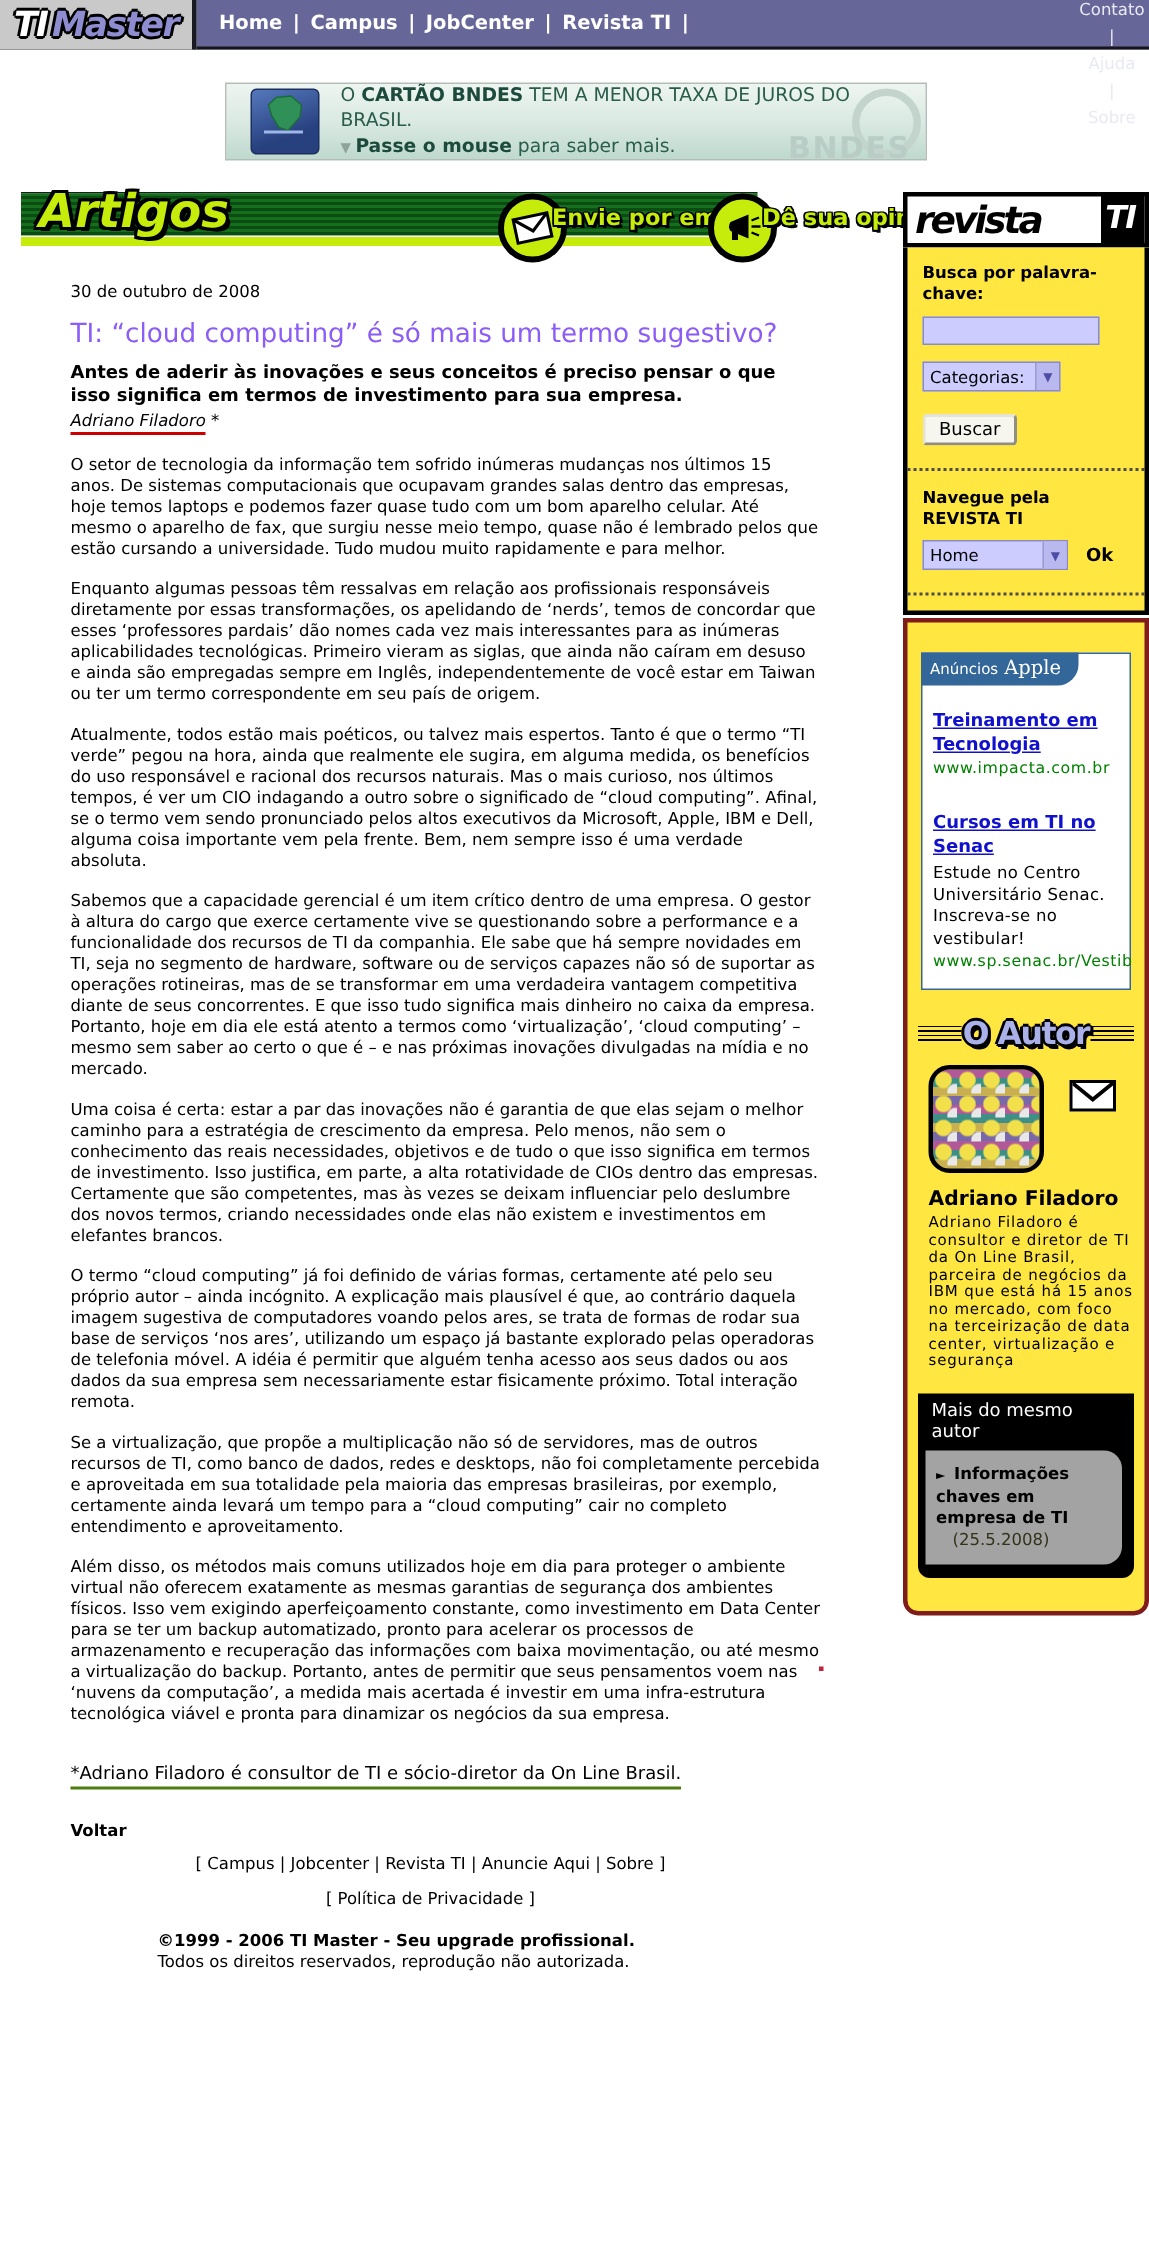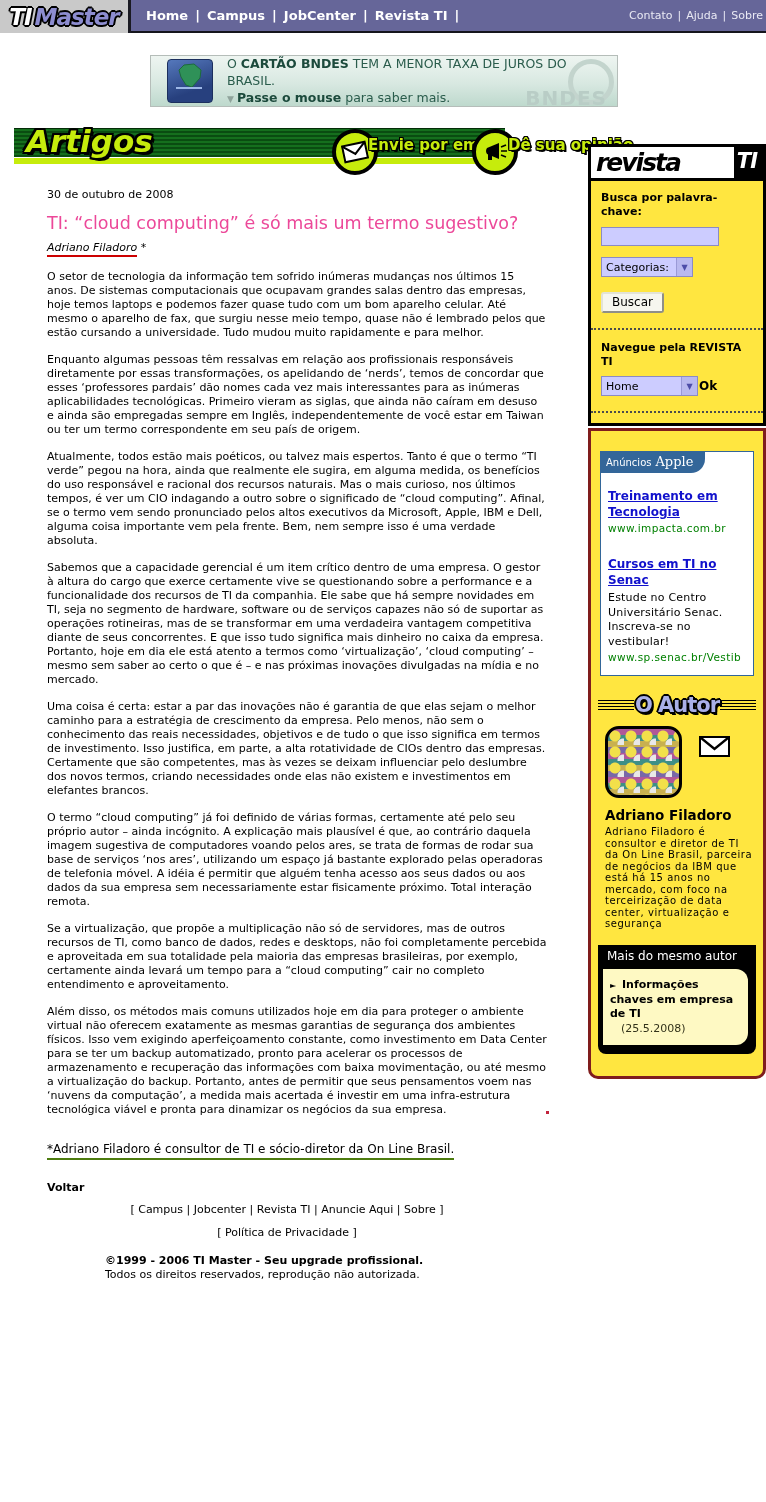--- a/index.html
+++ b/index.html
@@ -7,21 +7,21 @@
   body { width:766px; font-family:"DejaVu Sans", sans-serif; color:#000; }
   .page { position:relative; width:766px; height:1502px; overflow:hidden; background:#fff; }
 
   
   .topbar { position:absolute; left:0; top:0; width:766px; height:33px; background:#666699; border-bottom:2px solid #15151c; }
   .logo-box { position:absolute; left:0; top:0; width:131px; height:33px; background:#c9c9c9; border-right:3px solid #1a1a22; display:flex; align-items:center; justify-content:center; font-style:italic; font-weight:bold; font-size:23px; letter-spacing:-1px; }
   .ol2 { text-shadow:-2px 0 0 #000,2px 0 0 #000,0 -2px 0 #000,0 2px 0 #000,-1px -1px 0 #000,1px -1px 0 #000,-1px 1px 0 #000,1px 1px 0 #000; }
   .logo-ti { color:#ffffff; }
   .logo-master { color:#8d8dd0; margin-left:3px; }
   .mainnav { position:absolute; left:146px; top:0; height:31px; display:flex; align-items:center; gap:7px; color:#fff; font-weight:bold; font-size:13px; }
-  .top-right { position:absolute; right:3px; top:0; height:31px; display:flex; align-items:center; gap:5px; color:#e9e9f4; font-size:11px; }
+  .top-right { position:absolute; right:3px; top:0; height:31px; display:flex; align-items:center; gap:5px; color:#e9e9f4; font-size:11px;flex-direction:column; }
 
   
   .banner { position:absolute; left:150px; top:55px; width:468px; height:52px; background:linear-gradient(180deg,#eef5f1 0%,#d8e8e1 55%,#bed9cd 100%); border:1px solid #b5bdb9; display:flex; align-items:center; cursor:pointer; }
   .bndes-card { width:46px; height:44px; margin-left:16px; border-radius:4px; background:linear-gradient(160deg,#5578bc 0%,#27407e 70%); border:1px solid #1c2f5e; position:relative; flex:none; }
   .bndes-card svg { position:absolute; left:6px; top:3px; }
   .banner-text { margin-left:14px; font-size:12.5px; line-height:17px; color:#2a5c4c; }
   .banner-text b { color:#1c4a3c; }
   .banner-caret { color:#8fa39b; font-size:9px; margin-right:3px; }
   .watermark-circle { position:absolute; right:3px; top:3px; width:46px; height:46px; border:5px solid #c3d4cd; border-radius:50%; }
   .watermark { position:absolute; right:10px; top:30px; font-size:20px; font-weight:bold; letter-spacing:1px; color:#b9cdc6; }
@@ -34,54 +34,54 @@
   .bar-strip { height:6px; background:#c6ec0c; margin-top:1px; }
   .artigos-title { position:absolute; left:12px; top:-5px; font-size:31px; font-weight:bold; font-style:italic; color:#c6ec0c; text-shadow:-2px 0 0 #000,2px 0 0 #000,0 -2px 0 #000,0 2px 0 #000,-2px -2px 0 #000,2px -2px 0 #000,-2px 2px 0 #000,2px 2px 0 #000,3px 3px 0 #000; }
   .bar-btn { position:absolute; top:1px; display:flex; align-items:flex-start; cursor:pointer; }
   .btn-email { left:318px; }
   .btn-opinion { left:458px; }
   .btn-circle { width:46px; height:46px; background:#c6ec0c; border:4px solid #000; border-radius:50%; display:flex; align-items:center; justify-content:center; flex:none; }
   .btn-label { font-size:15px; font-weight:bold; color:#c6ec0c; white-space:nowrap; margin:7px 0 0 -10px; text-shadow:-1px 0 0 #000,1px 0 0 #000,0 -1px 0 #000,0 1px 0 #000,-1px -1px 0 #000,1px -1px 0 #000,-1px 1px 0 #000,1px 1px 0 #000,2px 2px 0 #000; }
 
   .article { margin:24px 0 0 47px; width:500px; font-size:11px; line-height:14px; }
   .art-date { margin-bottom:11px; }
-  .art-title { font-size:17.5px; line-height:21px; font-weight:normal; color:#ec4899; margin-bottom:7px; }
+  .art-title { font-size:17.5px; line-height:21px; font-weight:normal; color:#8b5cf6; margin-bottom:7px; }
   .art-subtitle { font-size:12px; line-height:15px; font-weight:bold; margin-bottom:3px; }
   .byline { font-style:italic; font-size:11px; margin-bottom:15px; }
   .byline .bname { border-bottom:2px solid #cc0000; padding-bottom:1px; cursor:pointer; }
   .article p { margin-bottom:13px; }
   .footnote { margin-top:24px; font-size:12px; line-height:16px; }
   .footnote span { border-bottom:2px solid #4d7c0f; padding-bottom:2px;margin-top:24px; }
 
   .red-dot { position:absolute; left:546px; top:1111px; width:3px; height:3px; background:#c2233c; }
 
   
   .footer { margin-top:24px; font-size:11px; }
   .voltar { margin-left:47px; font-weight:bold; cursor:pointer; }
   .footer-links { width:574px; text-align:center; line-height:15px; margin-top:8px; cursor:pointer; }
   .copyright { margin:14px 0 0 105px; line-height:14px; }
   .copyright .c1 { font-weight:bold; }
 
   
-  .sidebar { position:absolute; right:0; top:144px; width:178px; }
+  .sidebar { position:absolute; right:0; top:128px; width:164px; }
   .rlogo { height:37px; background:#fff; border:3px solid #000; display:flex; align-items:center; padding:0 0 0 5px; }
   .rlogo-txt { font-size:25px; font-weight:bold; font-style:italic; letter-spacing:-2px; color:#000; }
   .rlogo-ti { margin-left:auto; background:#000; color:#fff; font-weight:bold; font-style:italic; font-size:21px; padding:3px 6px 6px 3px; letter-spacing:-1px; }
 
   .sbox1 { background:#ffe640; border-left:3px solid #000; border-right:3px solid #000; border-bottom:3px solid #000; padding:10px 8px 10px 10px; font-size:11px; }
   .slabel { font-weight:bold; line-height:14px; }
   .sinput { width:118px; height:19px; background:#ccccff; border:1px solid #8b8bc4; margin-top:8px; font-size:11px; padding:0 3px; font-family:"DejaVu Sans", sans-serif; }
   .fake-select { height:20px; background:#ccccff; border:1px solid #8b8bc4; display:flex; align-items:center; font-size:11px; padding-left:4px; cursor:pointer; }
   .fake-select .arrow { margin-left:auto; width:16px; height:100%; background:#b9b9ef; border-left:1px solid #9a9ad6; display:flex; align-items:center; justify-content:center; font-size:8px; color:#4d4da8; }
   .sel-cat { width:92px; margin-top:11px; }
   .buscar-btn { margin-top:15px; font-size:12px; font-family:"DejaVu Sans", sans-serif; padding:1px 9px 2px 9px; background:#f6f6ef; border:2px outset #e3e3d6; border-radius:3px; cursor:pointer; }
   .dotted { border-top:2px dotted #4c4c4c; margin:15px -8px 11px -10px; }
   .home-row { display:flex; align-items:center; margin-top:7px; }
   .sel-home { width:97px; }
-  .okbtn { font-weight:bold; font-size:12px; margin-left:1px; cursor:pointer;text-align:center; }
+  .okbtn { font-weight:bold; font-size:12px; margin-left:12px; cursor:pointer;text-align:center; }
 
   .sbox2 { background:#ffe640; border:3px solid #7f1d1d; margin-top:2px; border-radius:0 0 10px 10px; padding:20px 5px 22px 5px; }
 
   .gbox { background:#fff; border:1px solid #336699; margin:0 4px; padding:27px 6px 12px 7px; position:relative; }
   .gtab { position:absolute; left:-1px; top:-1px; background:#336699; color:#fff; padding:3px 12px 4px 6px; border-radius:0 0 14px 0; display:flex; align-items:baseline; gap:4px; }
   .gtab .anuncios { font-size:10px; }
   .gtab .google { font-size:13px; font-family:"DejaVu Serif", serif; }
   .gad { margin-top:9px; }
   .gad-title { color:#1111cc; font-weight:bold; text-decoration:underline; font-size:12px; line-height:16px; cursor:pointer; }
   .gad-body { font-size:11px; line-height:14.5px; margin-top:3px; letter-spacing:0.2px; }
@@ -97,21 +97,21 @@
       radial-gradient(circle at 7px 7px, #f2e04a 5px, rgba(0,0,0,0) 6px),
       radial-gradient(circle at 15px 15px, #e8e8e8 5px, rgba(0,0,0,0) 6px),
       repeating-linear-gradient(180deg,#b05898 0 6px,#3e8f86 6px 12px,#c8b050 12px 18px,#7868a8 18px 24px);
     background-size:16px 16px,16px 16px,auto; }
   .mail-icon { margin:10px 0 0 17px; width:31px; height:21px; background:#fff; border:2px solid #000; cursor:pointer; }
   .author-name { font-size:13.5px; font-weight:bold; margin:9px 0 3px 9px; }
   .author-bio { font-size:10px; line-height:11.5px; letter-spacing:0.55px; margin:0 2px 15px 9px; }
 
   .more-wrap { background:#000; margin:0 2px; border-radius:0 0 8px 8px; padding:0 8px 9px 5px; }
   .more-bar { color:#fff; font-size:12px; padding:4px 0 6px 4px; }
-  .more-inner { background:#fef9c3; border-radius:0 12px 12px 0; padding:9px 4px 6px 7px; min-height:76px; font-size:11px; cursor:pointer; }
+  .more-inner { background:#a3a3a3; border-radius:0 12px 12px 0; padding:9px 4px 6px 7px; min-height:76px; font-size:11px; cursor:pointer; }
   .more-title { font-weight:bold; line-height:14px; }
   .more-bullet { font-size:8px; margin-right:2px; }
   .more-date { margin-left:11px; color:#33331a; margin-top:1px; }
 </style>
 </head>
 <body>
 
 <div class="page">
 
   <header class="topbar">
@@ -182,20 +182,21 @@
             <path d="M19 6 L24 4 M19 10 L25 10 M19 14 L24 16" stroke="#000" stroke-width="1.6" fill="none"></path>
           </svg>
         </span>
         <span class="btn-label">Dê sua opinião</span>
       </div>
     </div>
 
     <div class="article">
       <div class="art-date">30 de outubro de 2008</div>
       <h1 class="art-title">TI: “cloud computing” é só mais um termo sugestivo?</h1>
+      <div class="art-subtitle">Antes de aderir às inovações e seus conceitos é preciso pensar o que isso significa em termos de investimento para sua empresa.</div>
       <div class="byline">
         <span class="bname">Adriano Filadoro</span><span> *</span>
       </div>
 
       <p>O setor de tecnologia da informação tem sofrido inúmeras mudanças nos últimos 15 anos. De sistemas computacionais que ocupavam grandes salas dentro das empresas, hoje temos laptops e podemos fazer quase tudo com um bom aparelho celular. Até mesmo o aparelho de fax, que surgiu nesse meio tempo, quase não é lembrado pelos que estão cursando a universidade. Tudo mudou muito rapidamente e para melhor.</p>
       <p>Enquanto algumas pessoas têm ressalvas em relação aos profissionais responsáveis diretamente por essas transformações, os apelidando de ‘nerds’, temos de concordar que esses ‘professores pardais’ dão nomes cada vez mais interessantes para as inúmeras aplicabilidades tecnológicas. Primeiro vieram as siglas, que ainda não caíram em desuso e ainda são empregadas sempre em Inglês, independentemente de você estar em Taiwan ou ter um termo correspondente em seu país de origem.</p>
       <p>Atualmente, todos estão mais poéticos, ou talvez mais espertos. Tanto é que o termo “TI verde” pegou na hora, ainda que realmente ele sugira, em alguma medida, os benefícios do uso responsável e racional dos recursos naturais. Mas o mais curioso, nos últimos tempos, é ver um CIO indagando a outro sobre o significado de “cloud computing”. Afinal, se o termo vem sendo pronunciado pelos altos executivos da Microsoft, Apple, IBM e Dell, alguma coisa importante vem pela frente. Bem, nem sempre isso é uma verdade absoluta.</p>
       <p>Sabemos que a capacidade gerencial é um item crítico dentro de uma empresa. O gestor à altura do cargo que exerce certamente vive se questionando sobre a performance e a funcionalidade dos recursos de TI da companhia. Ele sabe que há sempre novidades em TI, seja no segmento de hardware, software ou de serviços capazes não só de suportar as operações rotineiras, mas de se transformar em uma verdadeira vantagem competitiva diante de seus concorrentes. E que isso tudo significa mais dinheiro no caixa da empresa. Portanto, hoje em dia ele está atento a termos como ‘virtualização’, ‘cloud computing’ – mesmo sem saber ao certo o que é – e nas próximas inovações divulgadas na mídia e no mercado.</p>
       <p>Uma coisa é certa: estar a par das inovações não é garantia de que elas sejam o melhor caminho para a estratégia de crescimento da empresa. Pelo menos, não sem o conhecimento das reais necessidades, objetivos e de tudo o que isso significa em termos de investimento. Isso justifica, em parte, a alta rotatividade de CIOs dentro das empresas. Certamente que são competentes, mas às vezes se deixam influenciar pelo deslumbre dos novos termos, criando necessidades onde elas não existem e investimentos em elefantes brancos.</p>
       <p>O termo “cloud computing” já foi definido de várias formas, certamente até pelo seu próprio autor – ainda incógnito. A explicação mais plausível é que, ao contrário daquela imagem sugestiva de computadores voando pelos ares, se trata de formas de rodar sua base de serviços ‘nos ares’, utilizando um espaço já bastante explorado pelas operadoras de telefonia móvel. A idéia é permitir que alguém tenha acesso aos seus dados ou aos dados da sua empresa sem necessariamente estar fisicamente próximo. Total interação remota.</p>

